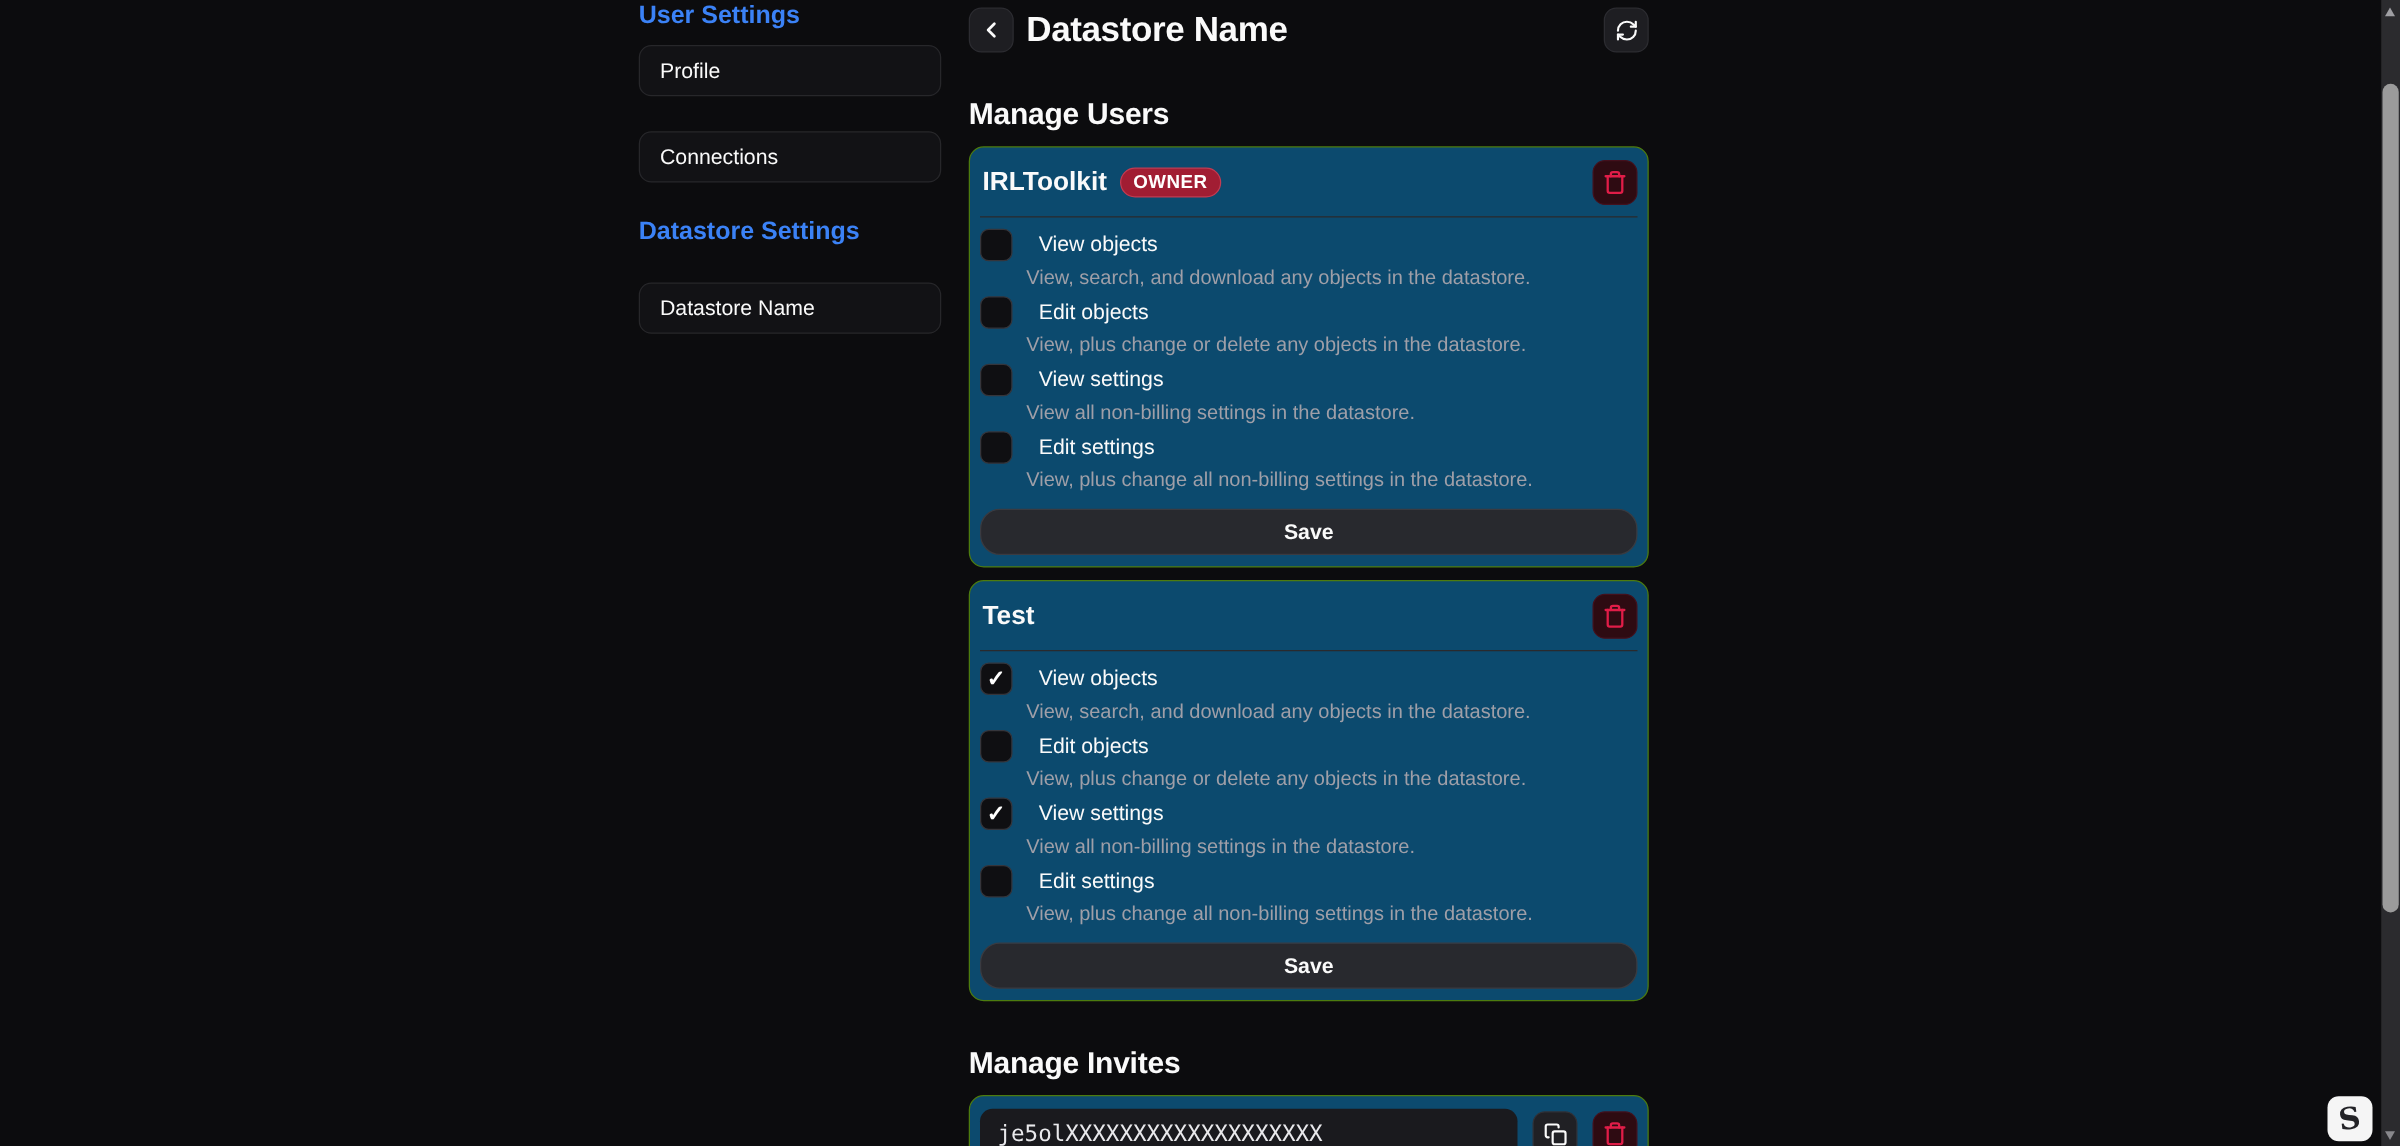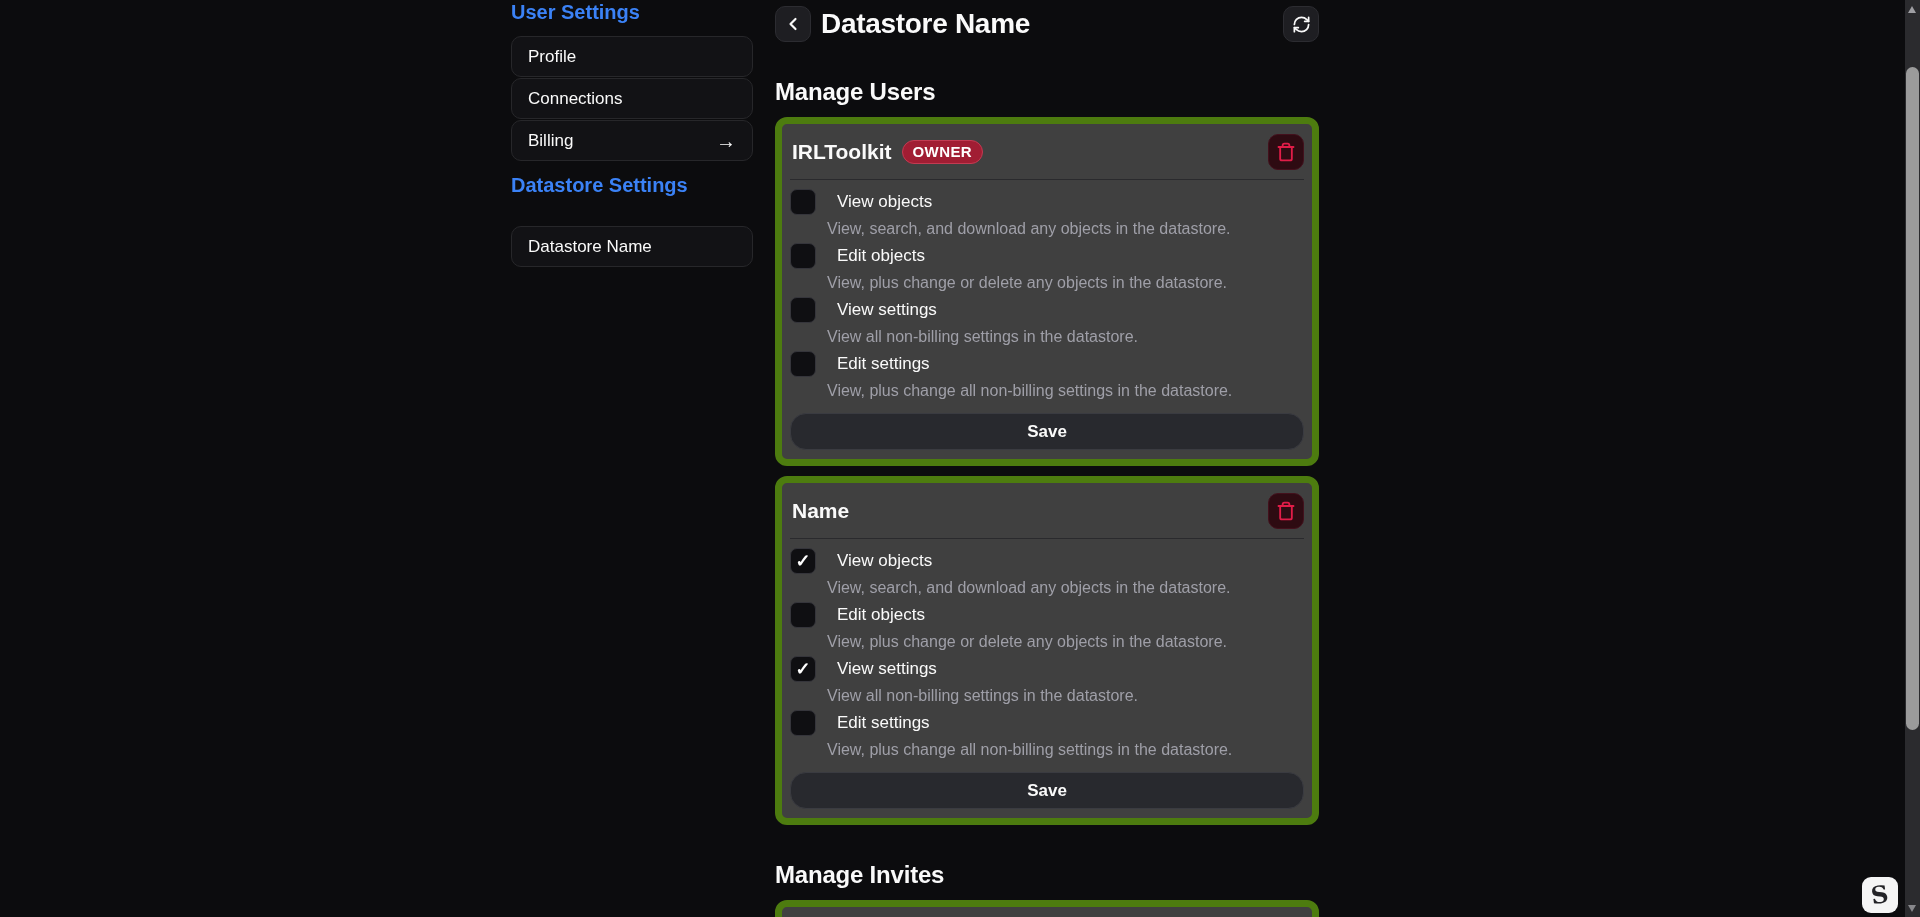--- a/index.html
+++ b/index.html
@@ -11,42 +11,42 @@
     position:relative;
   }
   .layout { display:flex; align-items:flex-start; padding:0 0 0 511px; gap:22px; }
 
   
   .sidebar { width:242px; padding-top:1px; }
   .side-heading { font-size:20px; font-weight:700; color:#3b82f6; }
   .side-heading.first { margin:0 0 12px 0; }
   .side-heading.second { margin:13px 0 29px 0; }
   .side-btn {
-    width:100%; height:41px; margin-bottom:1px;
+    width:100%; height:41px; margin-bottom:28px;
     background:#121215; border:1px solid #27272a; border-radius:10px;
     display:flex; align-items:center; justify-content:space-between;
     padding:0 16px; color:#fafafa; font-size:17px; cursor:pointer;
     font-family:"Liberation Sans", sans-serif;
   }
   .btn-arrow { font-size:20px; line-height:1; color:#fafafa; }
   .btn-arrow:empty { display:none; }
 
   
   .main { width:544px; padding-top:6px; }
   .page-header { display:flex; align-items:center; gap:10px; height:36px; }
   .icon-btn {
     width:36px; height:36px; flex:0 0 36px;
     background:#1e1e22; border:1px solid #2c2c31; border-radius:10px;
     display:flex; align-items:center; justify-content:center; cursor:pointer;
   }
   .page-title { font-size:28px; font-weight:700; flex:1; letter-spacing:-0.3px; }
   .section-heading { font-size:24px; font-weight:700; margin:36px 0 11px 0; letter-spacing:-0.2px; }
 
   .card {
-    background:#404040; border:7px solid #4d7c0f; border-radius:12px;
+    background:#0c4a6e; border:1px solid #4d7c0f; border-radius:12px;
     padding:10px 8px 9px 8px; margin-bottom:10px;
   }
   .card-header { display:flex; align-items:center; height:36px; padding-left:2px; }
   .card-title { font-size:21px; font-weight:700; }
   .badge {
     margin-left:10px; background:#a11d33; border:1px solid #c23b52;
     color:#ffffff; font-size:15px; font-weight:700; letter-spacing:0.4px;
     padding:3px 10px 4px 10px; border-radius:999px; line-height:1;
   }
   .badge:empty { display:none; }
@@ -129,24 +129,20 @@
     <button class="side-btn">
       <span>Profile</span>
 
     </button>
 
     <button class="side-btn">
       <span>Connections</span>
 
     </button>
 
-    <button class="side-btn">
-      <span>Billing</span>
-      <span class="btn-arrow">→</span>
-    </button>
 
     <div class="side-heading second">Datastore Settings</div>
 
     <button class="side-btn">
       <span>Datastore Name</span>
 
     </button>
   </nav>
 
   <main class="main">
@@ -212,21 +208,21 @@
           <span class="perm-label">Edit settings</span>
         </div>
         <div class="perm-desc">View, plus change all non-billing settings in the datastore.</div>
       </div>
 
       <button class="save-btn">Save</button>
     </section>
 
     <section class="card">
       <div class="card-header">
-        <span class="card-title">Name</span>
+        <span class="card-title">Test</span>
 
         <span class="header-spacer"></span>
         <button class="danger-btn">
           <svg width="20" height="20" viewBox="0 0 24 24" fill="none" stroke="#e11d48" stroke-width="2.2" stroke-linecap="round" stroke-linejoin="round">
               <path d="M3 6h18"></path>
               <path d="M19 6v14a2 2 0 0 1-2 2H7a2 2 0 0 1-2-2V6"></path>
               <path d="M8 6V4a2 2 0 0 1 2-2h4a2 2 0 0 1 2 2v2"></path>
             </svg>
         </button>
       </div>

